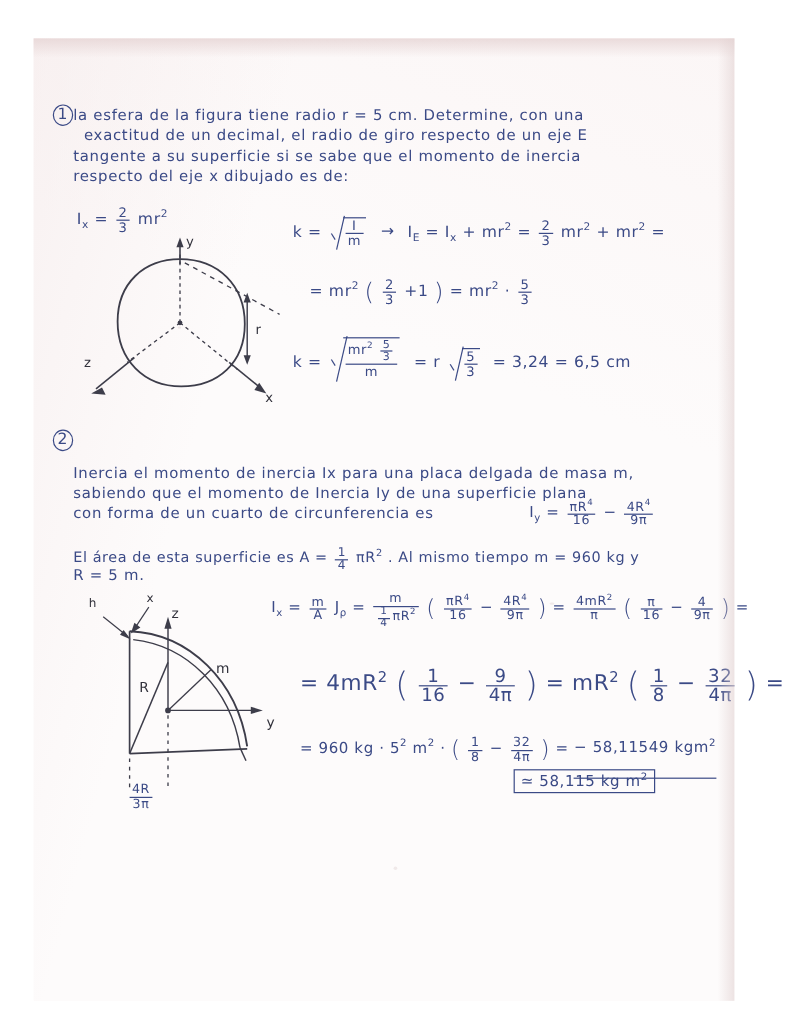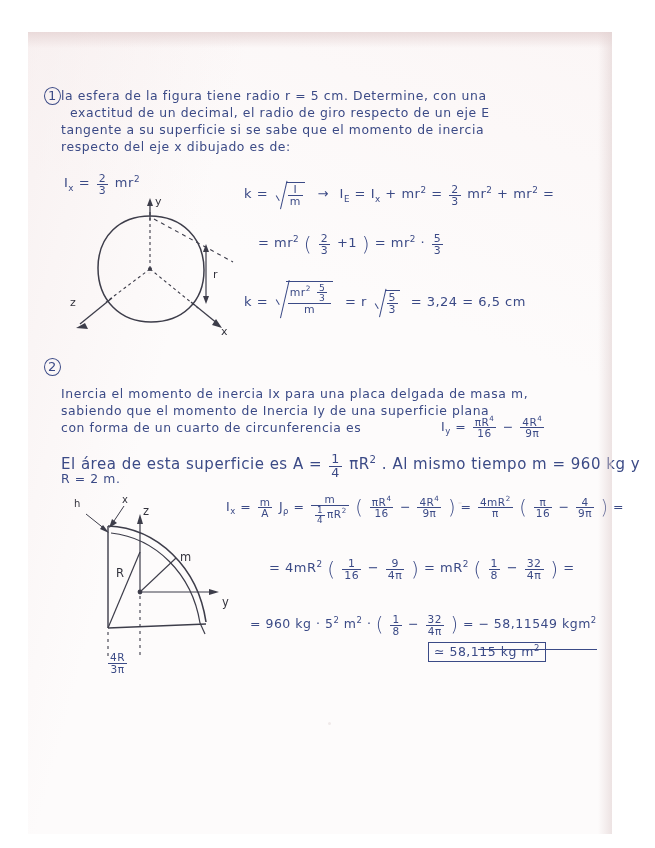--- a/index.html
+++ b/index.html
@@ -182,27 +182,27 @@
       <span class="n"><span>πR</span><span class="sup">4</span></span>
       <span class="d">16</span>
     </span>
     <span>−</span>
     <span class="fr">
       <span class="n"><span>4R</span><span class="sup">4</span></span>
       <span class="d">9π</span>
     </span>
   </div>
 
-  <div class="hw eq" style="left:33px;top:418px;font-size:15px;">
+  <div class="hw eq" style="left:33px;top:418px;font-size:12px;">
     <span>El área de esta superficie es A =</span>
     <span class="fr"><span class="n">1</span><span class="d">4</span></span>
     <span>πR</span><span class="sup">2</span>
     <span>. Al mismo tiempo  m = 960 kg  y</span>
   </div>
-  <div class="hw ptext" style="left:33px;top:438px;">R = 2 m.</div>
+  <div class="hw ptext" style="left:33px;top:438px;">R = 5 m.</div>
 
   <div style="position:absolute;left:20px;top:460px;width:200px;height:180px;">
     <svg width="200" height="180" viewBox="0 0 200 180">
 
       <path d="M60,34 C110,36 150,76 158,130" fill="none" stroke="#3d3d4a" stroke-width="1.6"></path>
       <path d="M63,41 C108,46 144,82 152,131" fill="none" stroke="#3d3d4a" stroke-width="1.2"></path>
 
       <line x1="60" y1="34" x2="60" y2="136" stroke="#3d3d4a" stroke-width="1.4"></line>
 
       <line x1="60" y1="136" x2="158" y2="132" stroke="#3d3d4a" stroke-width="1.4"></line>
@@ -269,21 +269,21 @@
       <span class="d">π</span>
     </span>
     <span class="paren">(</span>
     <span class="fr"><span class="n">π</span><span class="d">16</span></span>
     <span>−</span>
     <span class="fr"><span class="n">4</span><span class="d">9π</span></span>
     <span class="paren">)</span>
     <span>=</span>
   </div>
 
-  <div class="hw eq" style="left:222px;top:522px;font-size:13px;margin-left:19px;">
+  <div class="hw eq" style="left:222px;top:522px;font-size:18px;">
     <span>=</span>
     <span>4mR</span><span class="sup">2</span>
     <span class="paren">(</span>
     <span class="fr"><span class="n">1</span><span class="d">16</span></span>
     <span>−</span>
     <span class="fr"><span class="n">9</span><span class="d">4π</span></span>
     <span class="paren">)</span>
     <span>=</span>
     <span>mR</span><span class="sup">2</span>
     <span class="paren">(</span>

